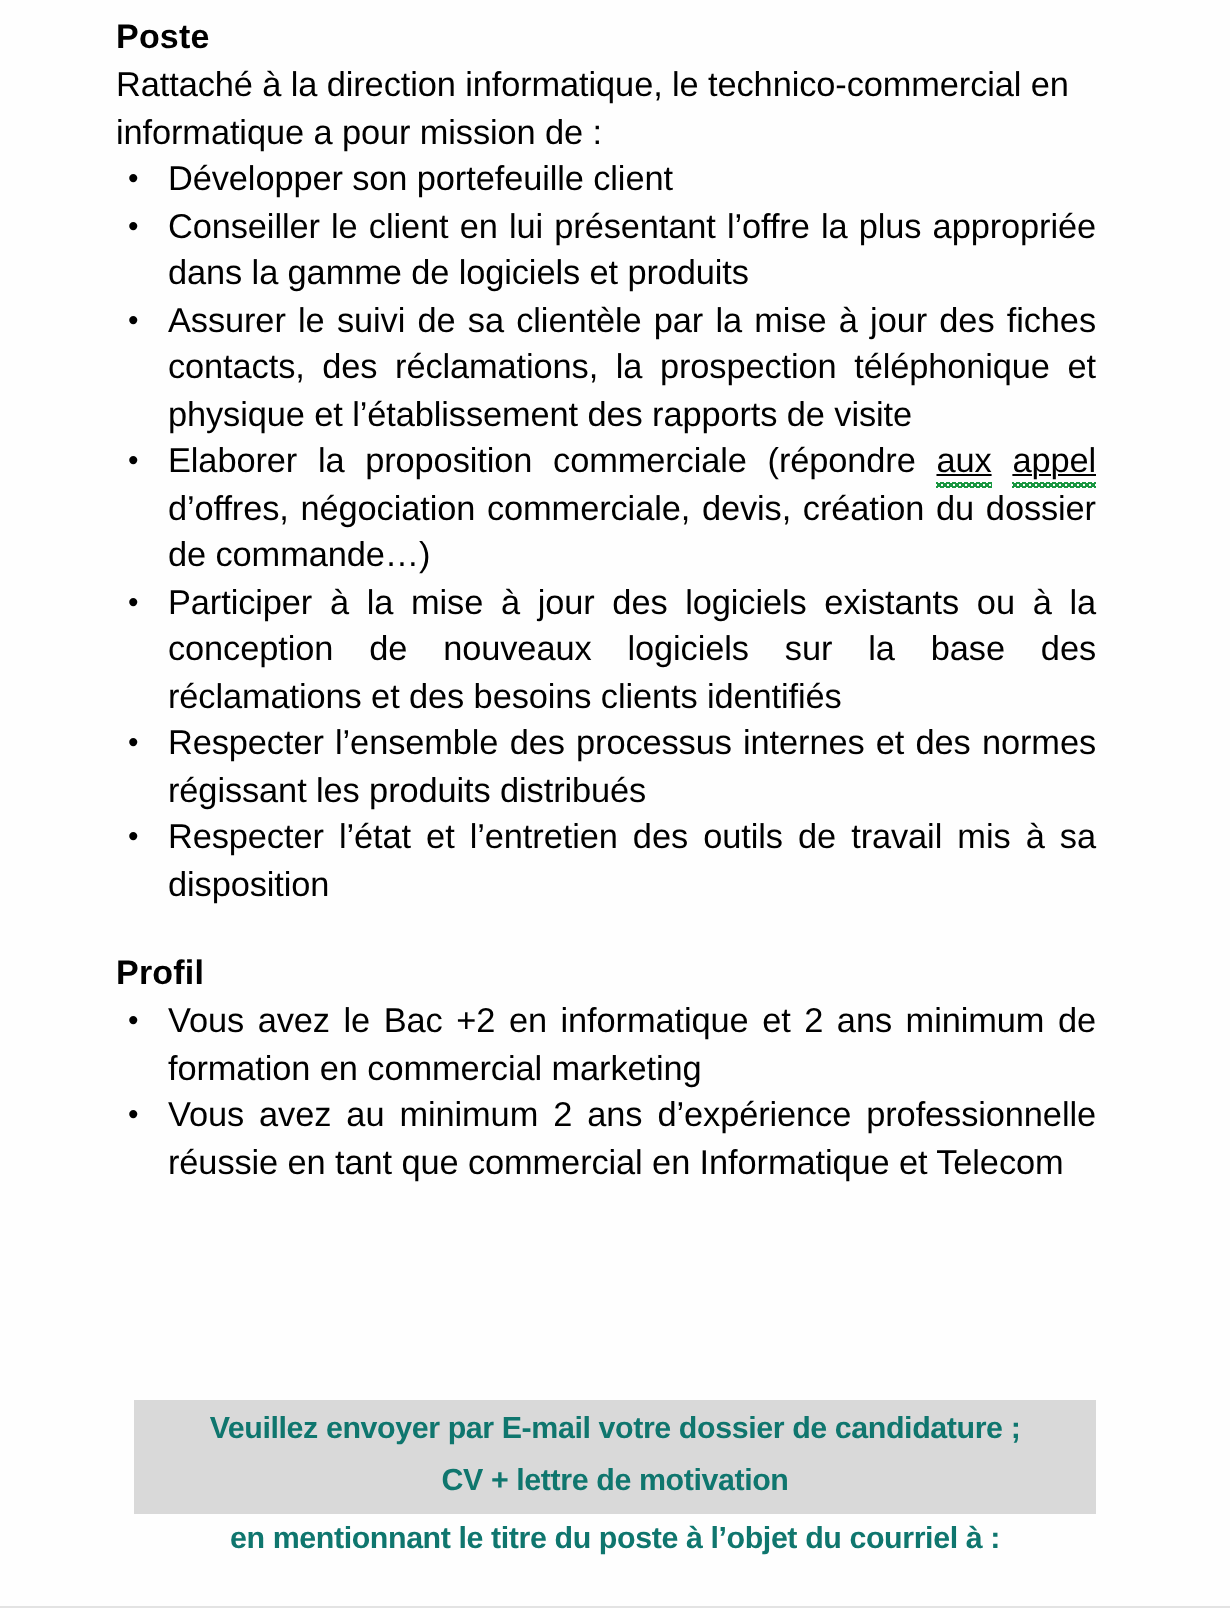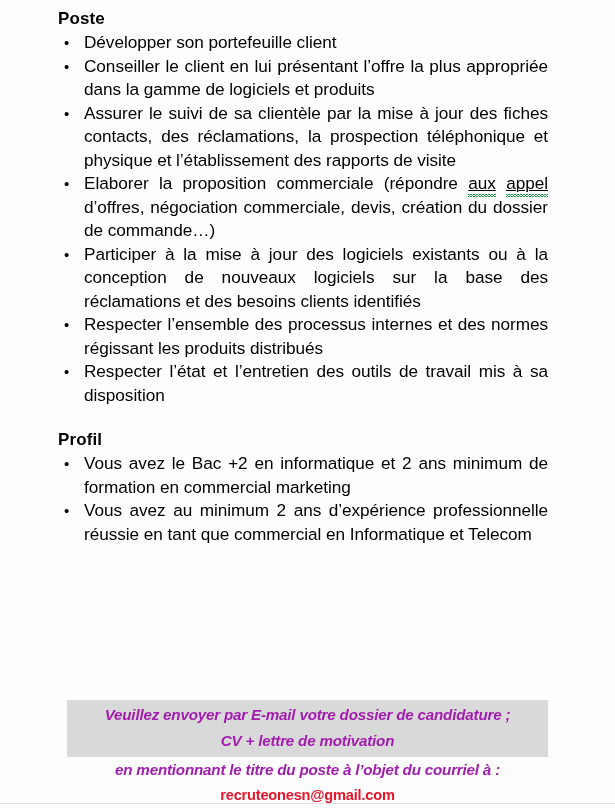--- a/index.html
+++ b/index.html
@@ -112,22 +112,21 @@
     top: 700px;
     width: 615px;
     text-align: center;
   }
   .footer-line {
     font-family: "Liberation Sans", sans-serif;
     font-weight: bold;
     font-size: 15.2px;
     line-height: 26px;
     letter-spacing: -0.2px;
-    color: #a21caf;
-    font-style: italic;
+    color: #0f766e;
   }
   .footer-hl-wrap {
     width: 481px;
     margin: 0 auto;
     background: #d9d9d9;
     padding: 2px 0 3px 0;
   }
   .footer-email {
     font-family: "Liberation Sans", sans-serif;
     font-weight: bold;
@@ -147,20 +146,21 @@
 </style>
 </head>
 <body>
 
 <div id="page">
 
   <div class="doc-body">
 
     <div>
       <div class="section-heading">Poste</div>
+      <p class="intro-para">Rattaché à la direction informatique, le technico-commercial en informatique a pour mission de :</p>
       <ul class="bullets">
           <li><span class="txt">Développer son portefeuille client</span></li>
           <li><span class="txt">Conseiller le client en lui présentant l’offre la plus appropriée dans la gamme de logiciels et produits</span></li>
           <li><span class="txt">Assurer le suivi de sa clientèle par la mise à jour des fiches contacts, des réclamations, la prospection téléphonique et physique et l’établissement des rapports de visite</span></li>
           <li><span class="txt">Elaborer la proposition commerciale (répondre <span class="spell">aux</span> <span class="spell">appel</span> d’offres, négociation commerciale, devis, création du dossier de commande…)</span></li>
           <li><span class="txt">Participer à la mise à jour des logiciels existants ou à la conception de nouveaux logiciels sur la base des réclamations et des besoins clients identifiés</span></li>
           <li><span class="txt">Respecter l’ensemble des processus internes et des normes régissant les produits distribués</span></li>
           <li><span class="txt">Respecter l’état et l’entretien des outils de travail mis à sa disposition</span></li>
         </ul>
     </div>
@@ -176,18 +176,17 @@
     </div>
 
   </div>
 
   <div class="footer">
     <div class="footer-hl-wrap">
       <div class="footer-line">Veuillez envoyer par E-mail votre dossier de candidature ;</div>
       <div class="footer-line">CV + lettre de motivation</div>
     </div>
     <div class="footer-line">en mentionnant le titre du poste à l’objet du courriel à :</div>
-    <div class="footer-email">recruteonesn@gmail.com</div>
   </div>
 
   <div class="bottom-rule"></div>
 
 </div>
 
 </body></html>

